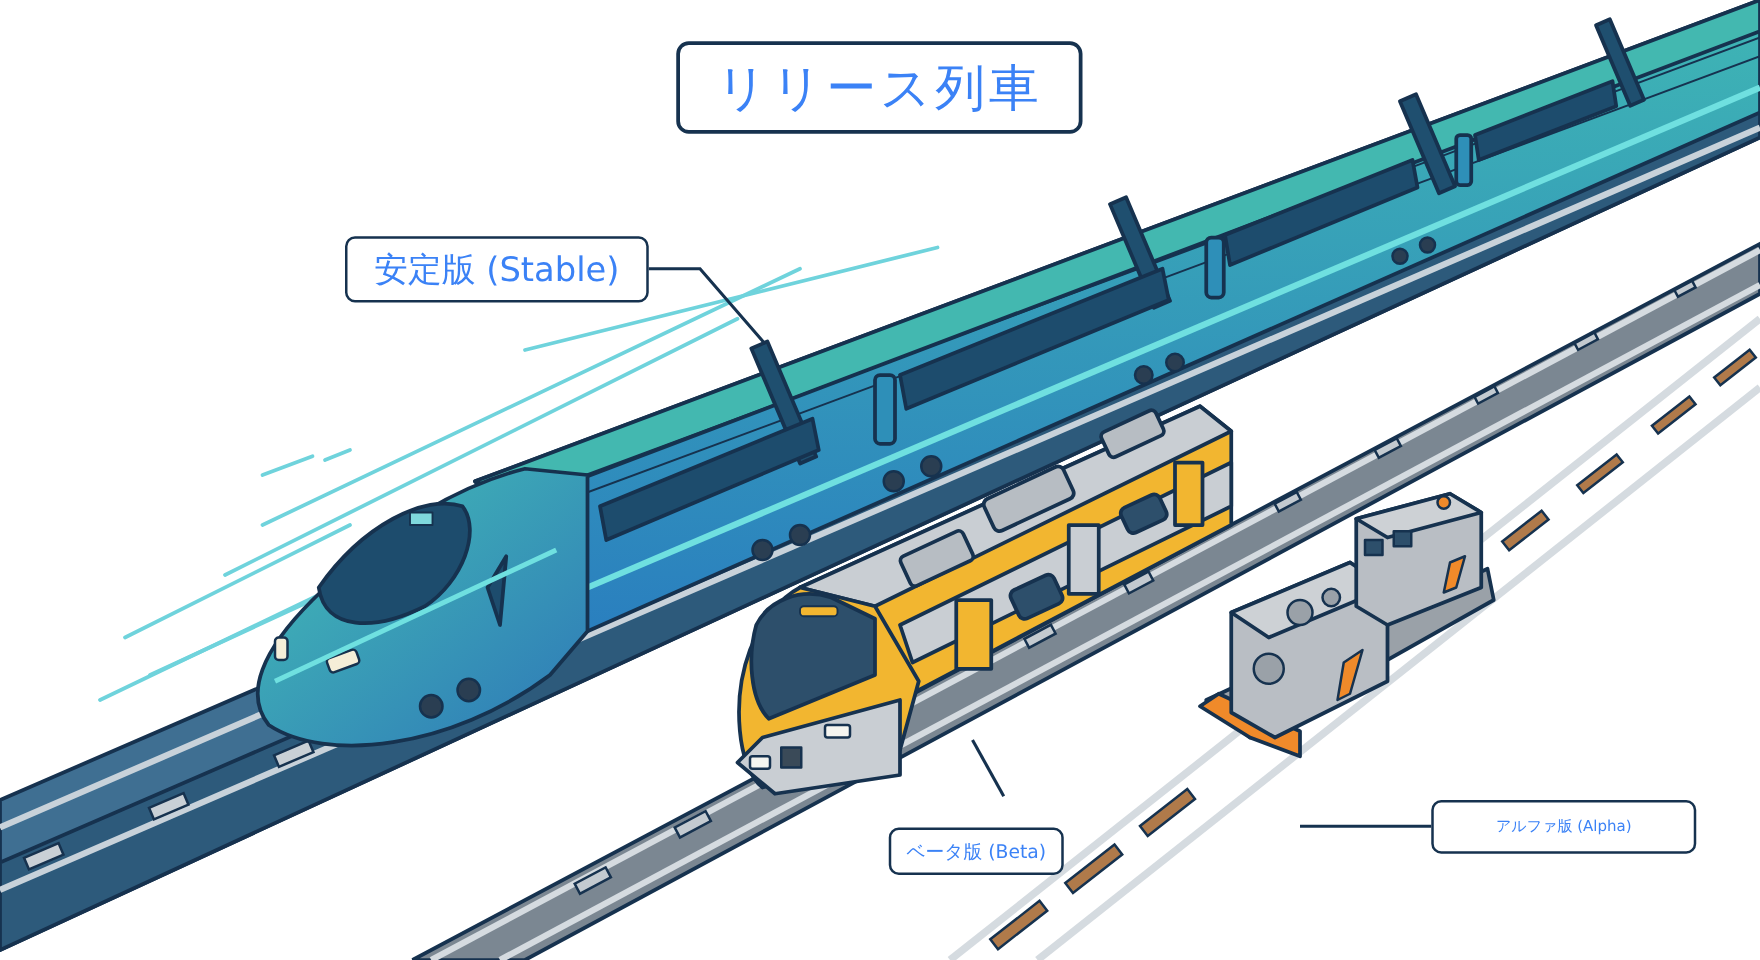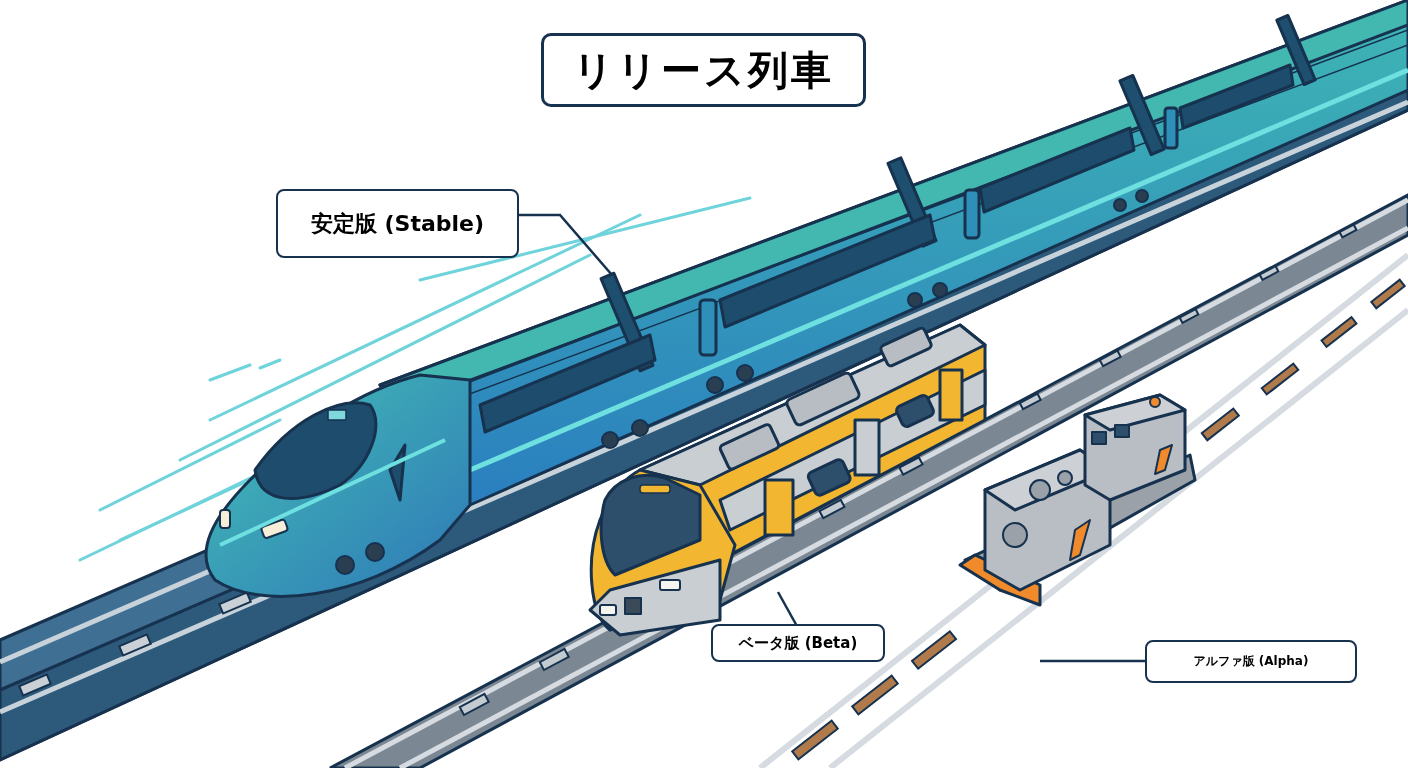--- a/index.html
+++ b/index.html
@@ -1,21 +1,21 @@
 <!DOCTYPE html>
 <html><head>
 <meta charset="utf-8">
 <style>
   html,body{margin:0;padding:0;background:#ffffff;}
   #stage{position:relative;width:1408px;height:768px;overflow:hidden;background:#ffffff;font-family:"DejaVu Sans","Liberation Sans",sans-serif;}
   svg.scene{position:absolute;left:0;top:0;}
-  .label{position:absolute;background:#ffffff;border:2.5px solid #16324f;border-radius:8px;color:#000000;font-weight:bold;white-space:nowrap;box-sizing:border-box;display:flex;align-items:center;justify-content:center;text-align:center;}
+  .label{position:absolute;background:#ffffff;border:2.5px solid #16324f;border-radius:8px;color:#3b82f6;font-weight:normal;white-space:nowrap;box-sizing:border-box;display:flex;align-items:center;justify-content:center;text-align:center;}
   #title{left:541px;top:33px;width:325px;height:74px;font-size:40px;letter-spacing:3px;border-width:3px;border-radius:10px;}
-  #lbl-stable{left:276px;top:189px;width:243px;height:69px;font-size:22px;}
-  #lbl-beta{left:711px;top:624px;width:174px;height:38px;font-size:15px;}
+  #lbl-stable{left:276px;top:189px;width:243px;height:53px;font-size:27px;}
+  #lbl-beta{left:711px;top:662px;width:140px;height:38px;font-size:15px;}
   #lbl-alpha{left:1145px;top:640px;width:212px;height:43px;font-size:12px;}
 </style>
 </head>
 <body>
 
 <div id="stage">
 
 <svg class="scene" width="1408" height="768" viewBox="0 0 1408 768">
   <defs>
     <linearGradient id="teal" x1="0" y1="0" x2="0" y2="1">

